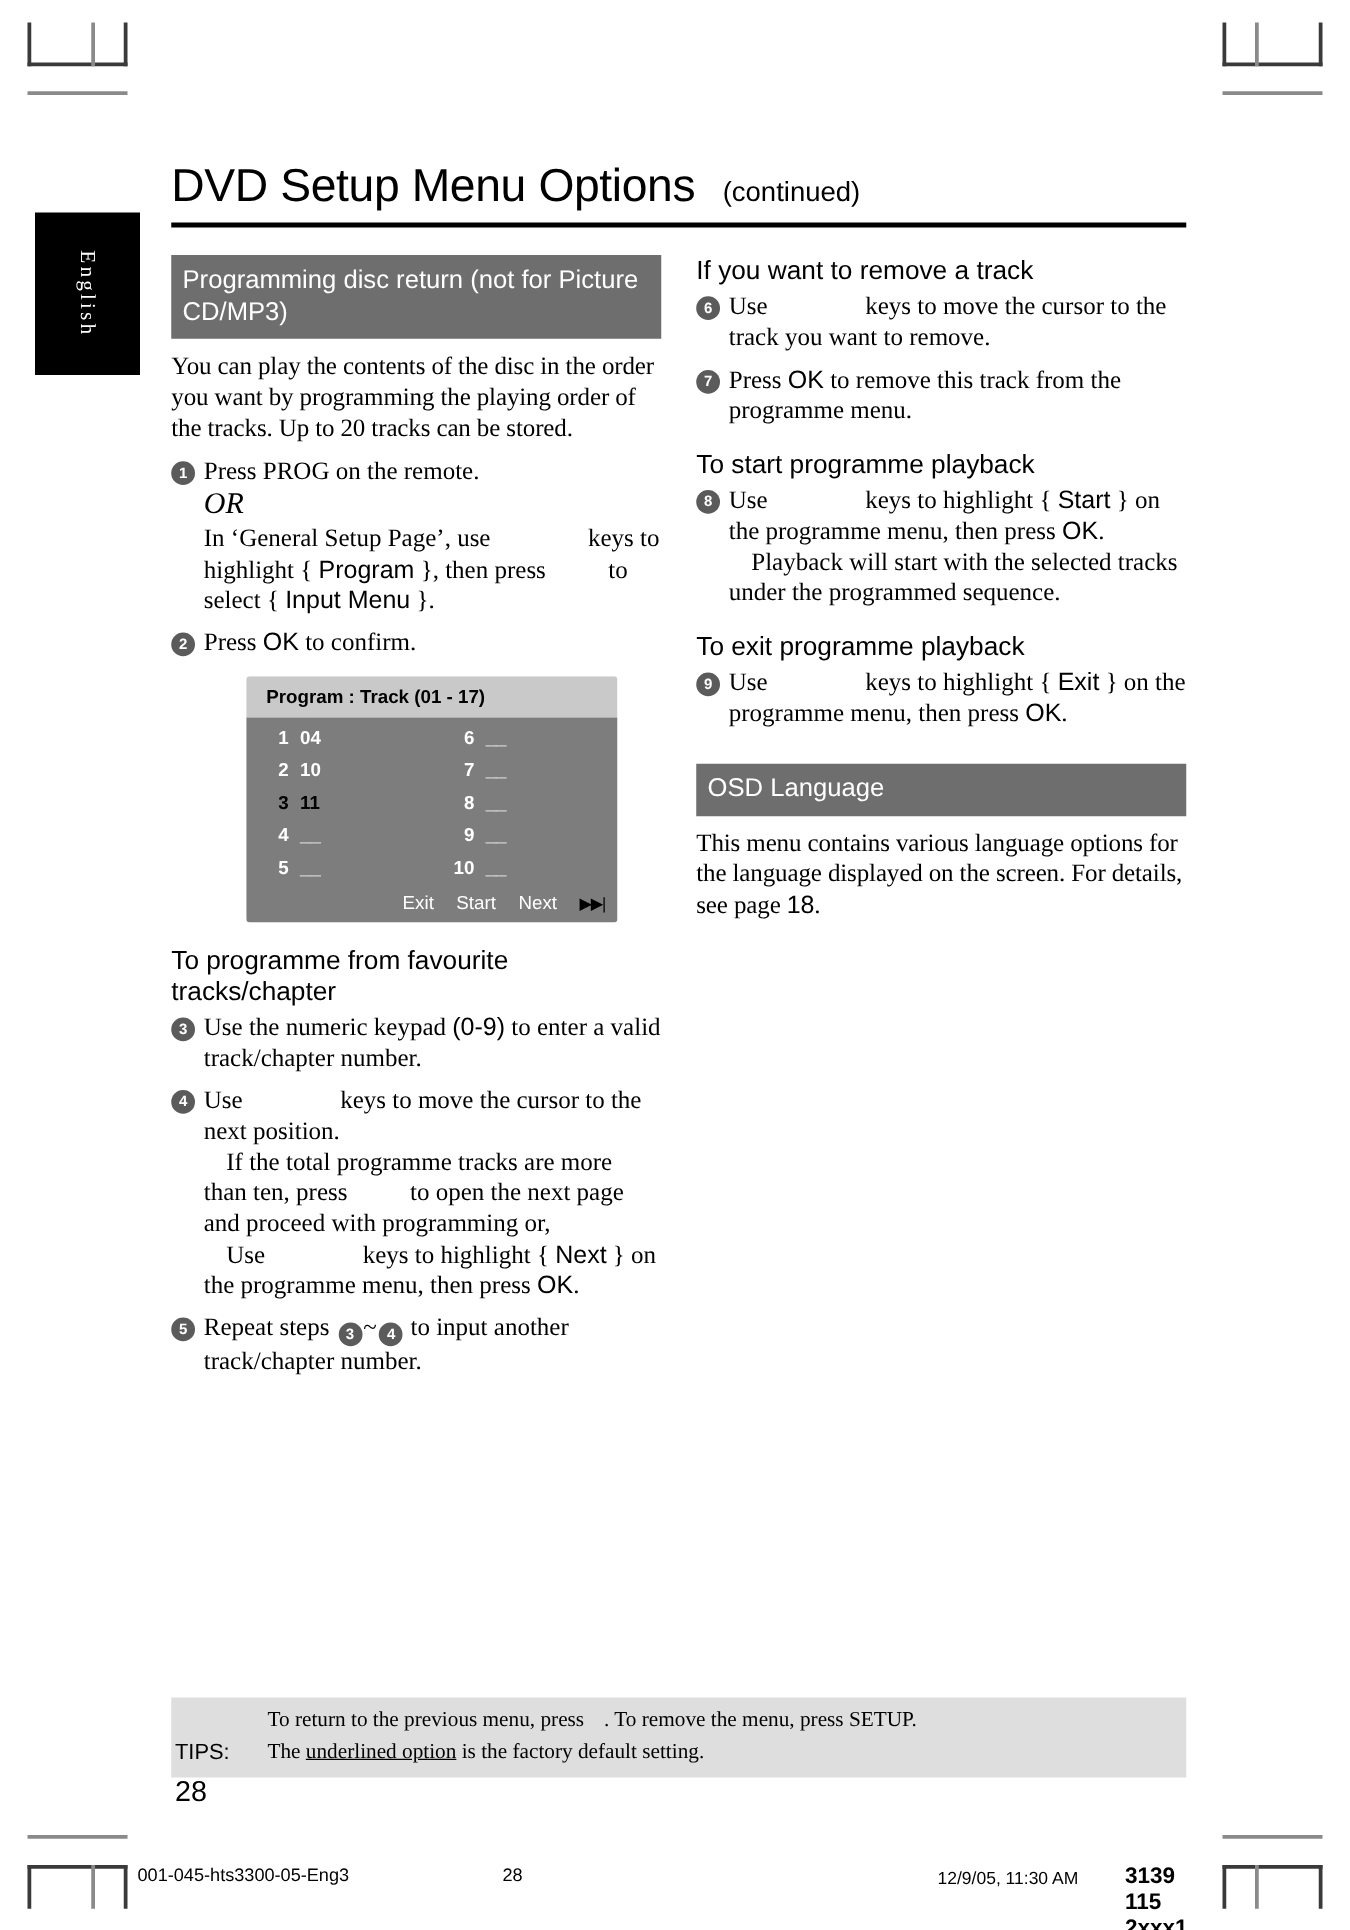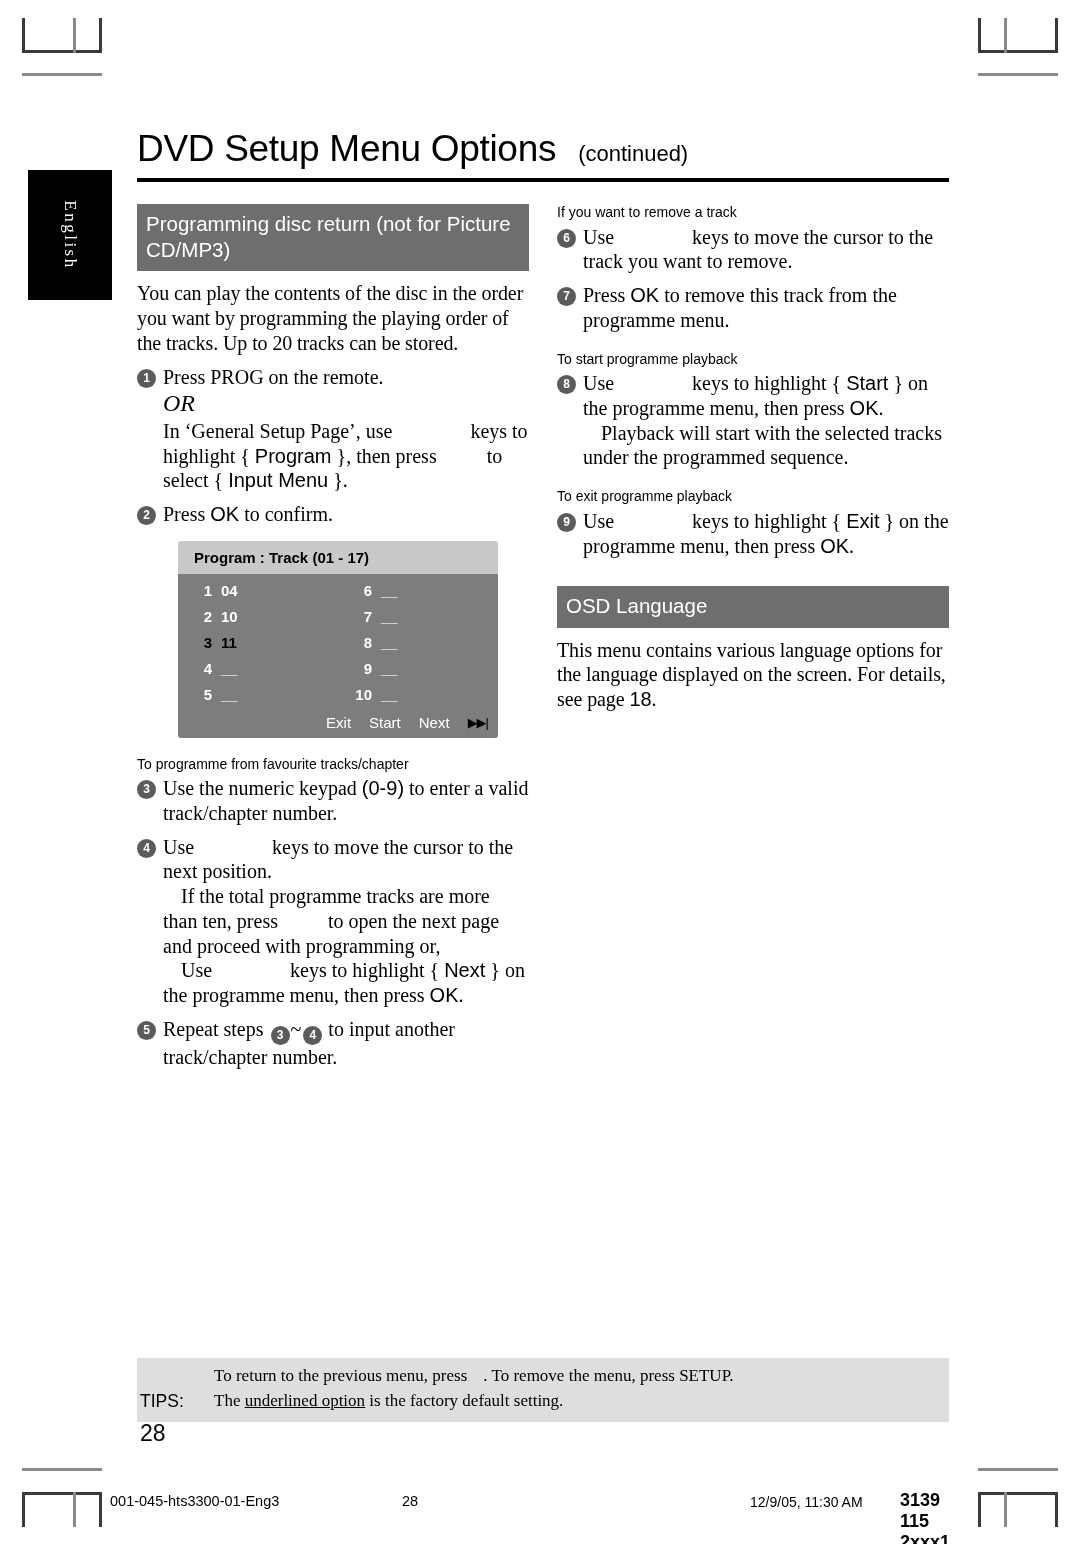--- a/index.html
+++ b/index.html
@@ -93,21 +93,21 @@
 
   
   .para {
     font-size: 20px;
     line-height: 1.235;
     margin: 10px 0 0 0;
     font-family: "Liberation Serif", serif;
     letter-spacing: -0.1px;
   }
   .sub-head {
-    font-size: 14px;
+    font-size: 21px;
     line-height: 1.2;
     margin: 18px 0 0 0;
     font-family: "Liberation Sans", sans-serif;
   }
   .sub-head.first { margin-top: 0; }
 
   
   .step {
     display: flex;
     align-items: flex-start;
@@ -149,22 +149,22 @@
     font-style: italic;
     font-size: 24px;
     font-family: "Liberation Serif", serif;
   }
   .menu-tok { font-family: "Liberation Sans", sans-serif; font-size: 20px; }
   .btn-tok { font-family: "Liberation Sans", sans-serif; font-size: 20px; text-align: right; }
 
   
   #program-box {
     margin-top: 14px;
-    margin-left: 41px;
-    width: 320px;
+    margin-left: 60px;
+    width: 297px;
     border-radius: 3px;
     overflow: hidden;
   }
   #program-box-head {
     background: #c9c9c9;
     color: #000000;
     font-weight: bold;
     font-size: 15px;
     padding: 8px 0 8px 16px;
     font-family: "Liberation Sans", sans-serif;
@@ -471,17 +471,17 @@
   </div>
   <div class="tips-row">
     <span class="tips-label">TIPS:</span>
     <span class="tips-text"><span>The </span><u>underlined option</u><span> is the factory default setting.</span></span>
   </div>
 </div>
 
 <div id="page-number">28</div>
 
 <div id="print-footer">
-  <span id="pf-file">001-045-hts3300-01-Eng3</span>
+  <span id="pf-file">001-045-hts3300-05-Eng3</span>
   <span id="pf-page">28</span>
   <span id="pf-date">12/9/05, 11:30 AM</span>
   <span id="pf-code">3139 115 2xxx1</span>
 </div>
 
 </body></html>

